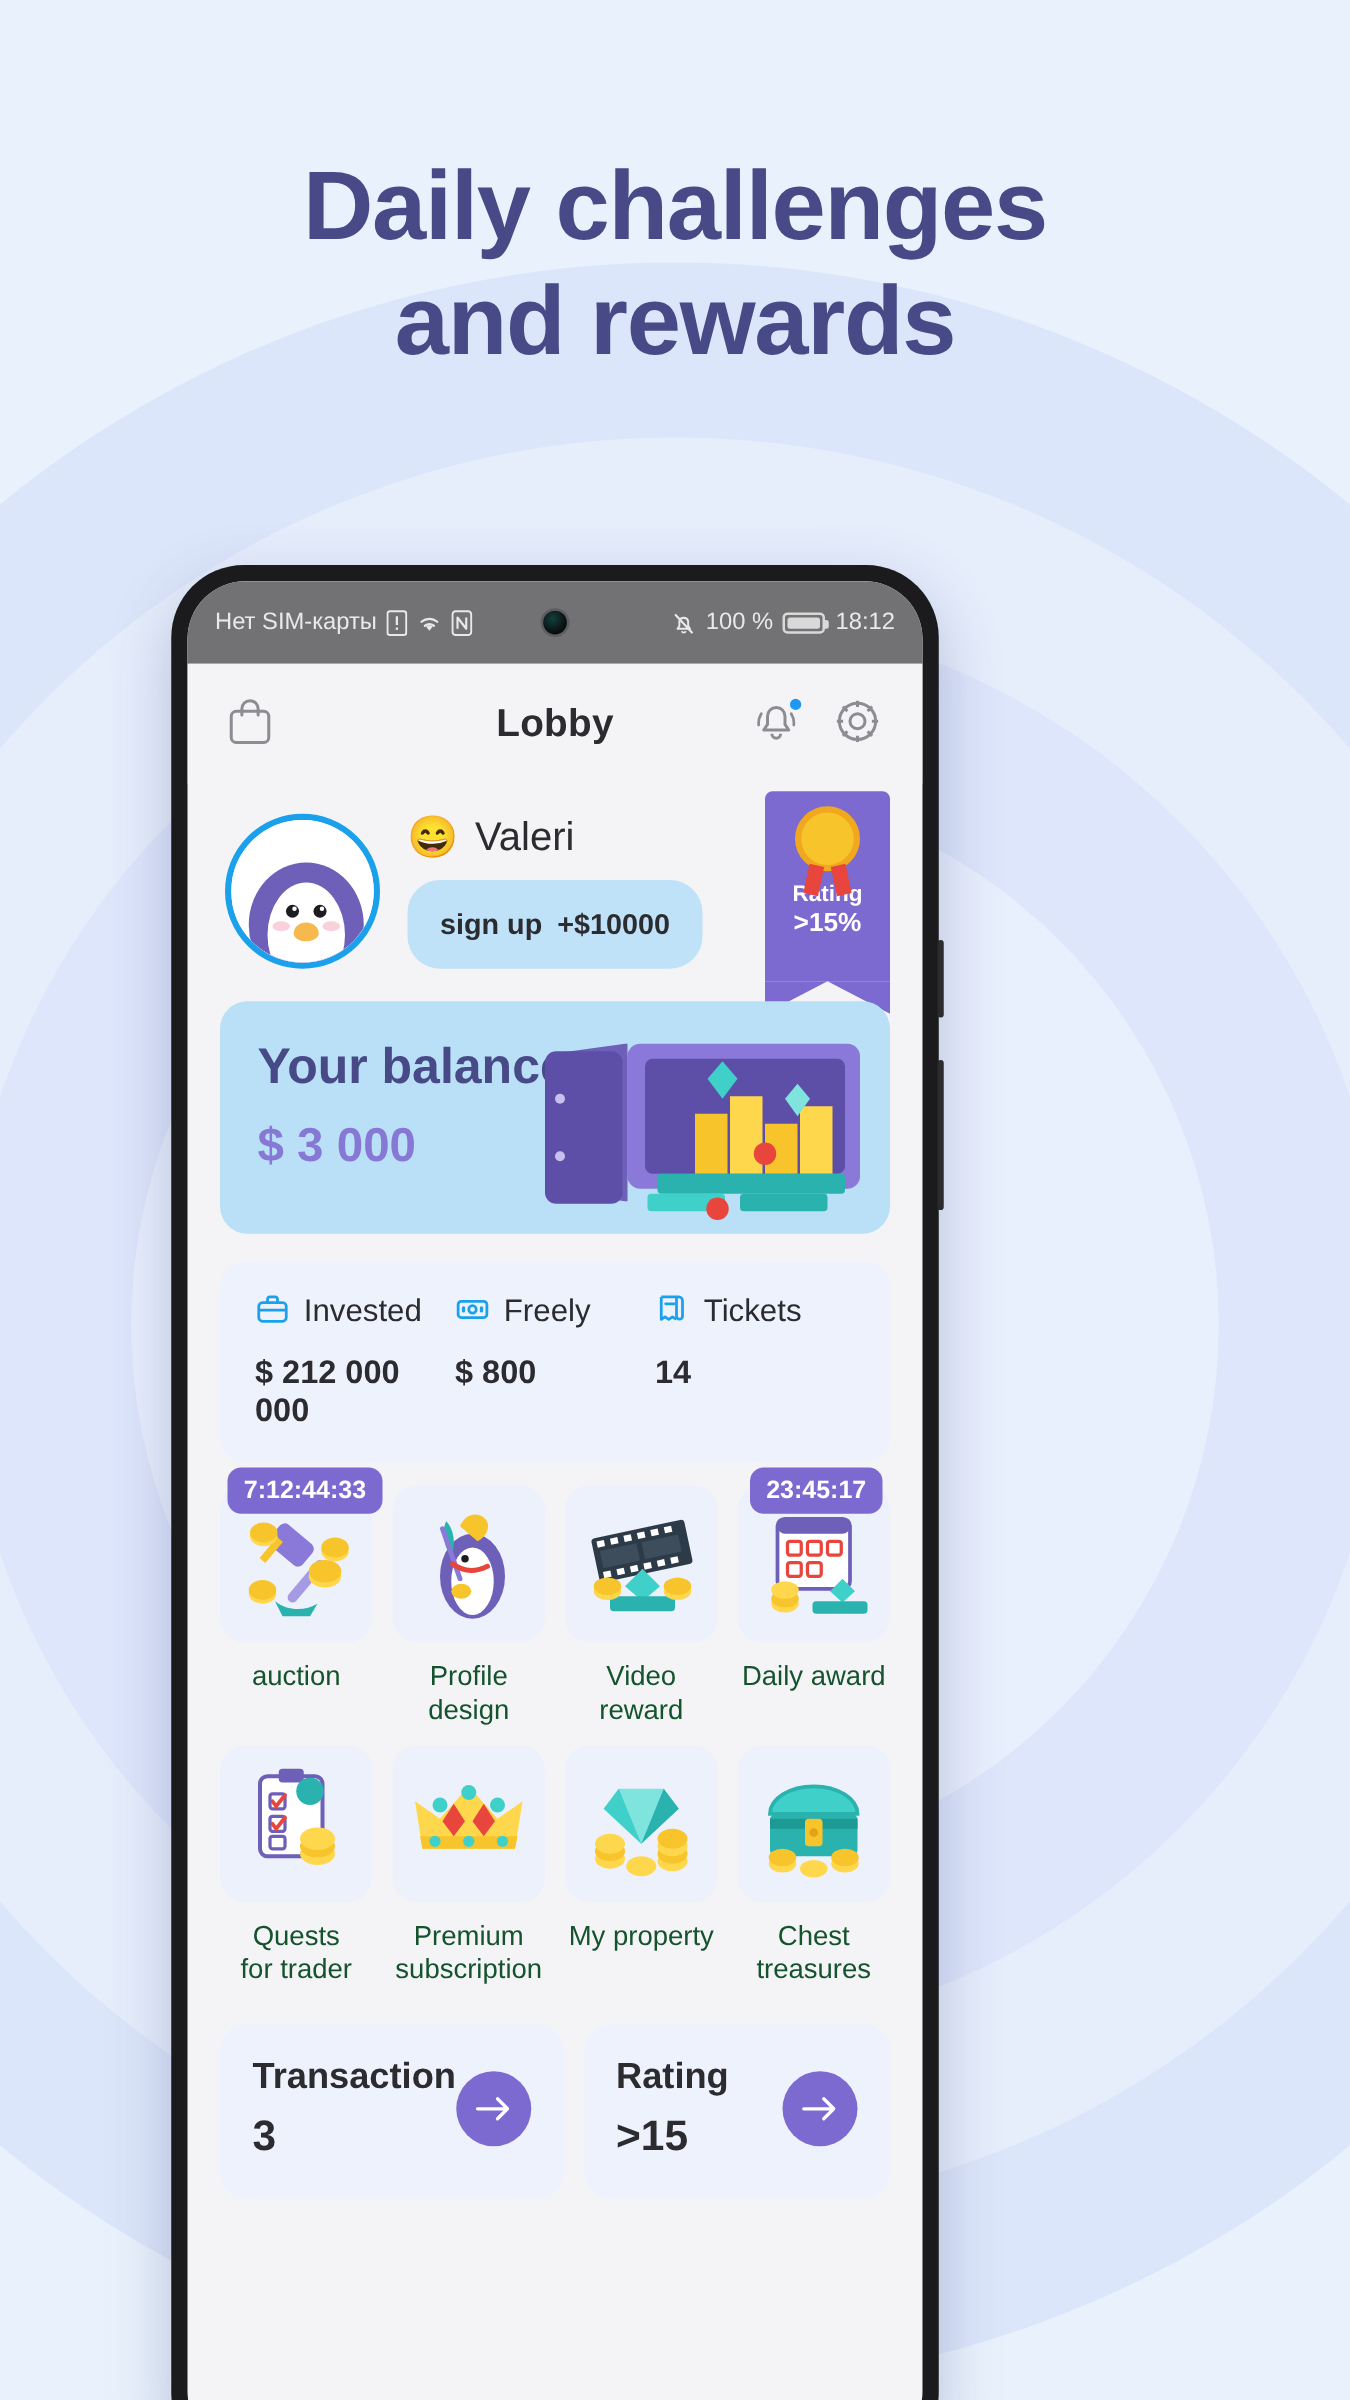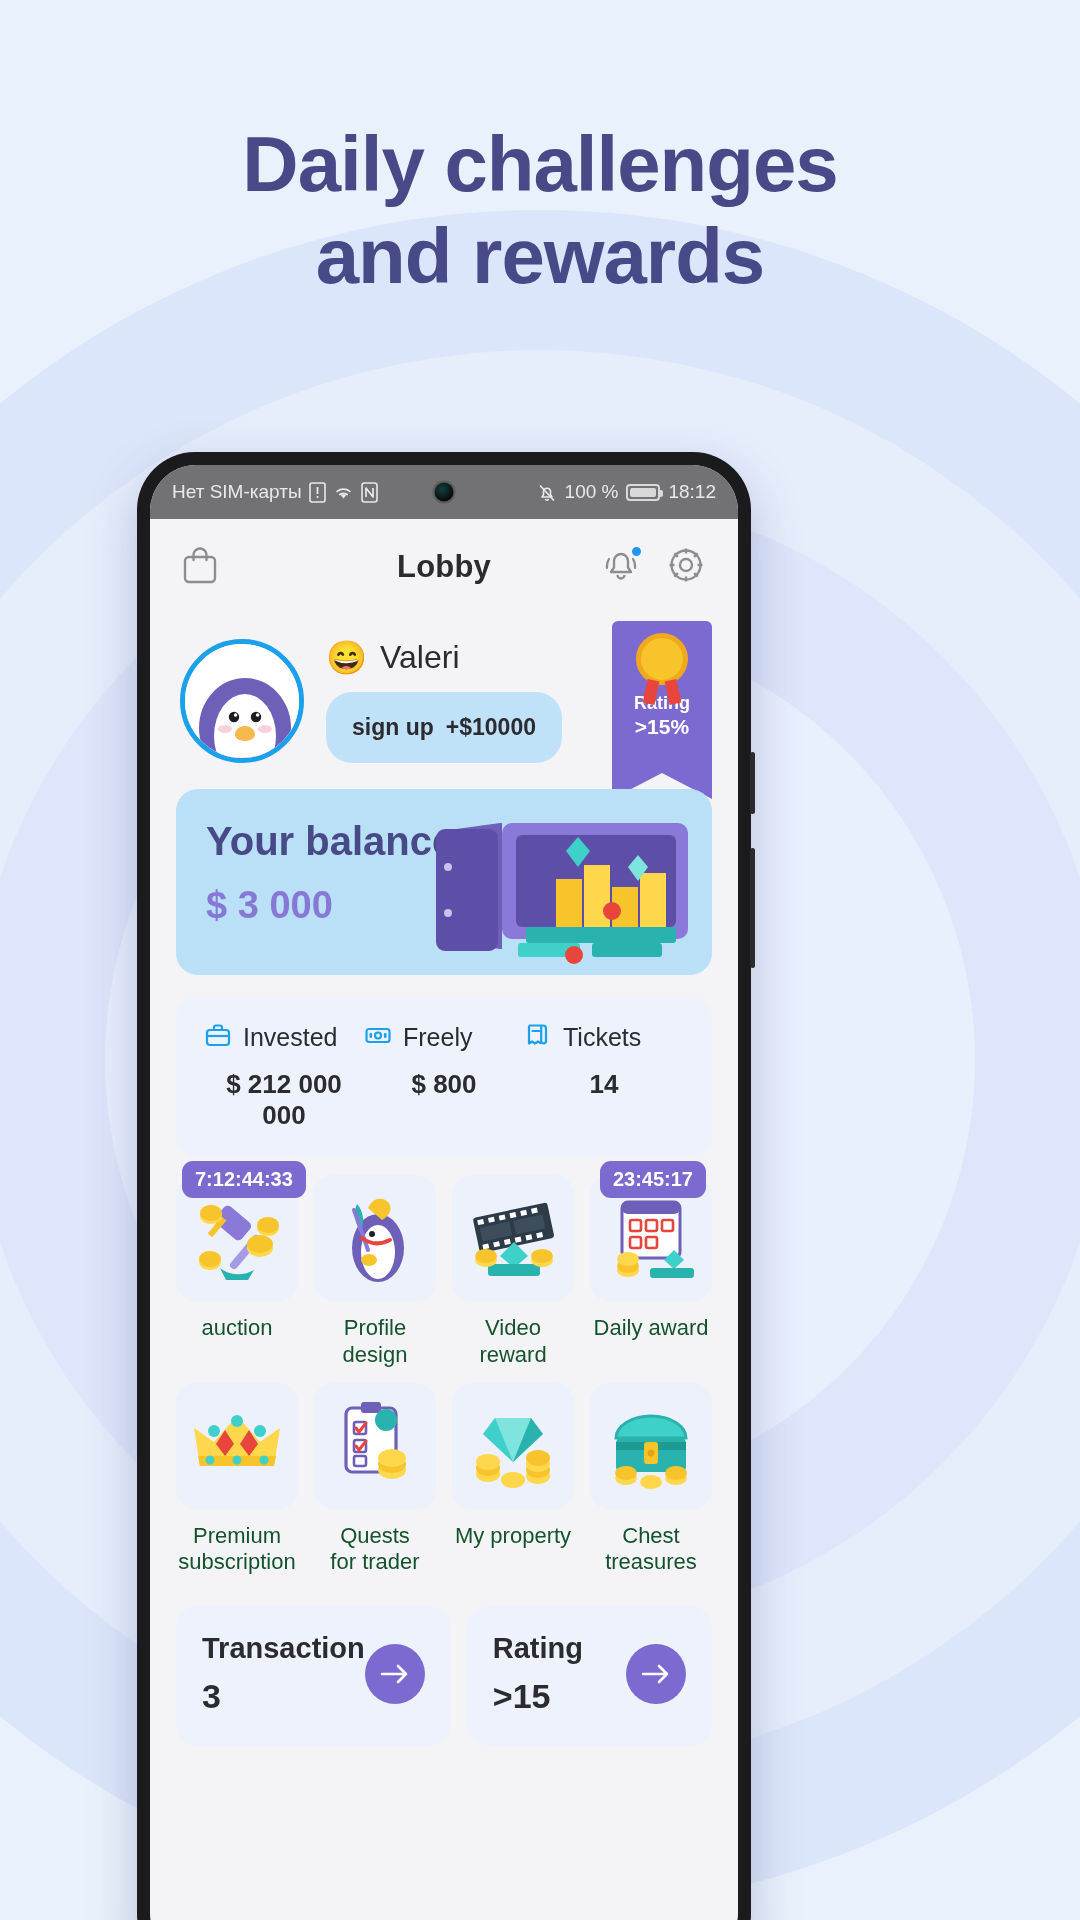--- a/index.html
+++ b/index.html
@@ -66,21 +66,21 @@
   .screen {
     width: 100%; height: 100%;
     border-radius: 46px;
     overflow: hidden;
     background: #f4f4f6;
     position: relative;
   }
 
   
   .statusbar {
-    height: 54px;
+    height: 66px;
     background: #727274;
     display: flex;
     align-items: center;
     justify-content: space-between;
     padding: 0 22px;
     color: #e9e9ea;
     font-size: 19px;
     position: relative;
   }
   .sb-left, .sb-right { display: flex; align-items: center; gap: 7px; }
@@ -188,21 +188,21 @@
   .safe-art { position: absolute; right: 6px; bottom: 0; width: 300px; height: 168px; }
 
   
   .stats {
     margin: 22px 26px 0 26px;
     background: #eef2fd;
     border-radius: 20px;
     display: flex;
     padding: 24px 28px 26px 28px;
   }
-  .stat { flex: 1; text-align: center; }
+  .stat { flex: 1; }
   .stat-head { display: flex; align-items: center; gap: 11px; }
   .stat-label { font-size: 25px; color: #2b2b30; }
   .stat-value { margin-top: 16px; font-size: 26px; font-weight: bold; color: #2b2b30; }
 
   
   .grid { padding: 18px 26px 0 26px; }
   .grid-row { display: flex; gap: 16px; margin-bottom: 14px; }
   .tile { flex: 1; position: relative; }
   .tile-box {
     background: #edf1fc;
@@ -530,38 +530,20 @@
             </svg>
           </div>
           <div class="tile-label">Daily award</div>
         </div>
       </div>
 
       <div class="grid-row">
         <div class="tile">
           <div class="tile-box">
             <svg class="tile-art" viewBox="0 0 102 96">
-              <path d="M14 68l-6-38 20 14 23-26 23 26 20-14-6 38z" fill="#ffd74d"></path>
-              <path d="M14 68h74l2-10H12z" fill="#f7c52b"></path>
-              <path d="M30 46l9-14 9 14-9 12z" fill="#e8453c"></path>
-              <path d="M54 46l9-14 9 14-9 12z" fill="#e8453c"></path>
-              <circle cx="28" cy="33" r="6" fill="#3fd0c9"></circle>
-              <circle cx="51" cy="23" r="6" fill="#3fd0c9"></circle>
-              <circle cx="74" cy="33" r="6" fill="#3fd0c9"></circle>
-              <circle cx="24" cy="62" r="4.5" fill="#3fd0c9"></circle>
-              <circle cx="51" cy="62" r="4.5" fill="#3fd0c9"></circle>
-              <circle cx="78" cy="62" r="4.5" fill="#3fd0c9"></circle>
-            </svg>
-          </div>
-          <div class="tile-label">Premium<br>subscription</div>
-        </div>
-
-        <div class="tile">
-          <div class="tile-box">
-            <svg class="tile-art" viewBox="0 0 102 96">
               <rect x="22" y="10" width="50" height="64" rx="6" fill="#ffffff" stroke="#6e5fb8" stroke-width="3.2"></rect>
               <rect x="37" y="4" width="20" height="11" rx="3" fill="#6e5fb8"></rect>
               <g fill="none" stroke="#6e5fb8" stroke-width="2.6">
                 <rect x="30" y="24" width="12" height="12" rx="2"></rect>
                 <rect x="30" y="42" width="12" height="12" rx="2"></rect>
                 <rect x="30" y="58" width="12" height="10" rx="2"></rect>
               </g>
               <g fill="none" stroke="#e8453c" stroke-width="3" stroke-linecap="round">
                 <path d="M32 30l3 4 7-9"></path>
                   <path d="M32 48l3 4 7-9"></path>
@@ -571,20 +553,38 @@
               <ellipse cx="68" cy="66" rx="14" ry="9" fill="#f7c52b"></ellipse>
               <ellipse cx="68" cy="60" rx="14" ry="9" fill="#ffd74d"></ellipse>
             </svg>
           </div>
           <div class="tile-label">Quests<br>for trader</div>
         </div>
 
         <div class="tile">
           <div class="tile-box">
             <svg class="tile-art" viewBox="0 0 102 96">
+              <path d="M14 68l-6-38 20 14 23-26 23 26 20-14-6 38z" fill="#ffd74d"></path>
+              <path d="M14 68h74l2-10H12z" fill="#f7c52b"></path>
+              <path d="M30 46l9-14 9 14-9 12z" fill="#e8453c"></path>
+              <path d="M54 46l9-14 9 14-9 12z" fill="#e8453c"></path>
+              <circle cx="28" cy="33" r="6" fill="#3fd0c9"></circle>
+              <circle cx="51" cy="23" r="6" fill="#3fd0c9"></circle>
+              <circle cx="74" cy="33" r="6" fill="#3fd0c9"></circle>
+              <circle cx="24" cy="62" r="4.5" fill="#3fd0c9"></circle>
+              <circle cx="51" cy="62" r="4.5" fill="#3fd0c9"></circle>
+              <circle cx="78" cy="62" r="4.5" fill="#3fd0c9"></circle>
+            </svg>
+          </div>
+          <div class="tile-label">Premium<br>subscription</div>
+        </div>
+
+        <div class="tile">
+          <div class="tile-box">
+            <svg class="tile-art" viewBox="0 0 102 96">
               <path d="M33 20h36l12 16-30 28-30-28z" fill="#7fe3de"></path>
               <path d="M33 20l18 44-30-28z" fill="#3fd0c9"></path>
               <path d="M69 20L51 64l30-28z" fill="#2ab3ae"></path>
               <ellipse cx="26" cy="76" rx="12" ry="8" fill="#ffd74d"></ellipse>
               <ellipse cx="26" cy="70" rx="12" ry="8" fill="#f7c52b"></ellipse>
               <ellipse cx="26" cy="64" rx="12" ry="8" fill="#ffd74d"></ellipse>
               <ellipse cx="76" cy="78" rx="12" ry="8" fill="#ffd74d"></ellipse>
               <ellipse cx="76" cy="72" rx="12" ry="8" fill="#f7c52b"></ellipse>
               <ellipse cx="76" cy="66" rx="12" ry="8" fill="#ffd74d"></ellipse>
               <ellipse cx="76" cy="60" rx="12" ry="8" fill="#f7c52b"></ellipse>

